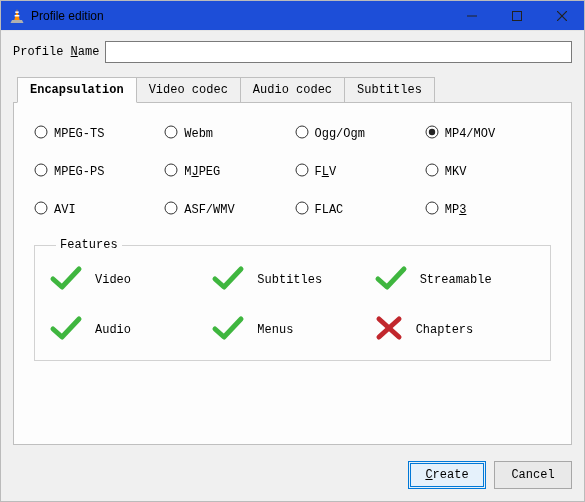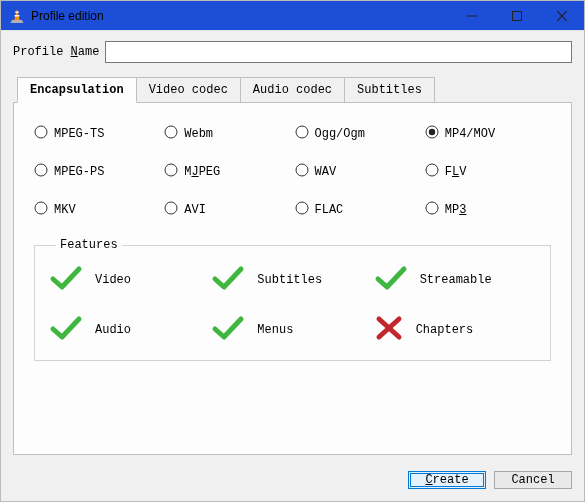--- a/index.html
+++ b/index.html
@@ -141,21 +141,21 @@
     gap: 12px;
   }
   .footer {
     display: flex;
     justify-content: flex-end;
     gap: 8px;
     padding: 10px 12px 12px 12px;
   }
   .btn {
     min-width: 78px;
-    height: 18px;
+    height: 28px;
     border: 1px solid #a7a7a7;
     background: #e9e9e9;
     font-family: inherit;
     font-size: 12px;
     padding: 0 8px;
     display: inline-flex;
     align-items: center;
     justify-content: center;
   }
   .btn.default {
@@ -253,39 +253,39 @@
           <div class="radio">
             <span><svg width="14" height="14" viewBox="0 0 14 14">
                 <circle cx="7" cy="7" r="6" fill="#fff" stroke="#333" stroke-width="1"></circle>
               </svg></span>
             <span class="label"><span>M<span class="u">J</span>PEG</span></span>
           </div>
           <div class="radio">
             <span><svg width="14" height="14" viewBox="0 0 14 14">
                 <circle cx="7" cy="7" r="6" fill="#fff" stroke="#333" stroke-width="1"></circle>
               </svg></span>
-            <span class="label"><span>WAV</span></span>
-          </div>
-          <div class="radio">
-            <span><svg width="14" height="14" viewBox="0 0 14 14">
-                <circle cx="7" cy="7" r="6" fill="#fff" stroke="#333" stroke-width="1"></circle>
-              </svg></span>
             <span class="label"><span>F<span class="u">L</span>V</span></span>
           </div>
           <div class="radio">
             <span><svg width="14" height="14" viewBox="0 0 14 14">
                 <circle cx="7" cy="7" r="6" fill="#fff" stroke="#333" stroke-width="1"></circle>
               </svg></span>
             <span class="label"><span>MKV</span></span>
           </div>
           <div class="radio">
             <span><svg width="14" height="14" viewBox="0 0 14 14">
                 <circle cx="7" cy="7" r="6" fill="#fff" stroke="#333" stroke-width="1"></circle>
               </svg></span>
             <span class="label"><span>AVI</span></span>
+          </div>
+          <div class="radio">
+            <span><svg width="14" height="14" viewBox="0 0 14 14">
+                <circle cx="7" cy="7" r="6" fill="#fff" stroke="#333" stroke-width="1"></circle>
+              </svg></span>
+            <span class="label"><span>ASF/WMV</span></span>
           </div>
           <div class="radio">
             <span><svg width="14" height="14" viewBox="0 0 14 14">
                 <circle cx="7" cy="7" r="6" fill="#fff" stroke="#333" stroke-width="1"></circle>
               </svg></span>
             <span class="label"><span>FLAC</span></span>
           </div>
           <div class="radio">
             <span><svg width="14" height="14" viewBox="0 0 14 14">
                 <circle cx="7" cy="7" r="6" fill="#fff" stroke="#333" stroke-width="1"></circle>

